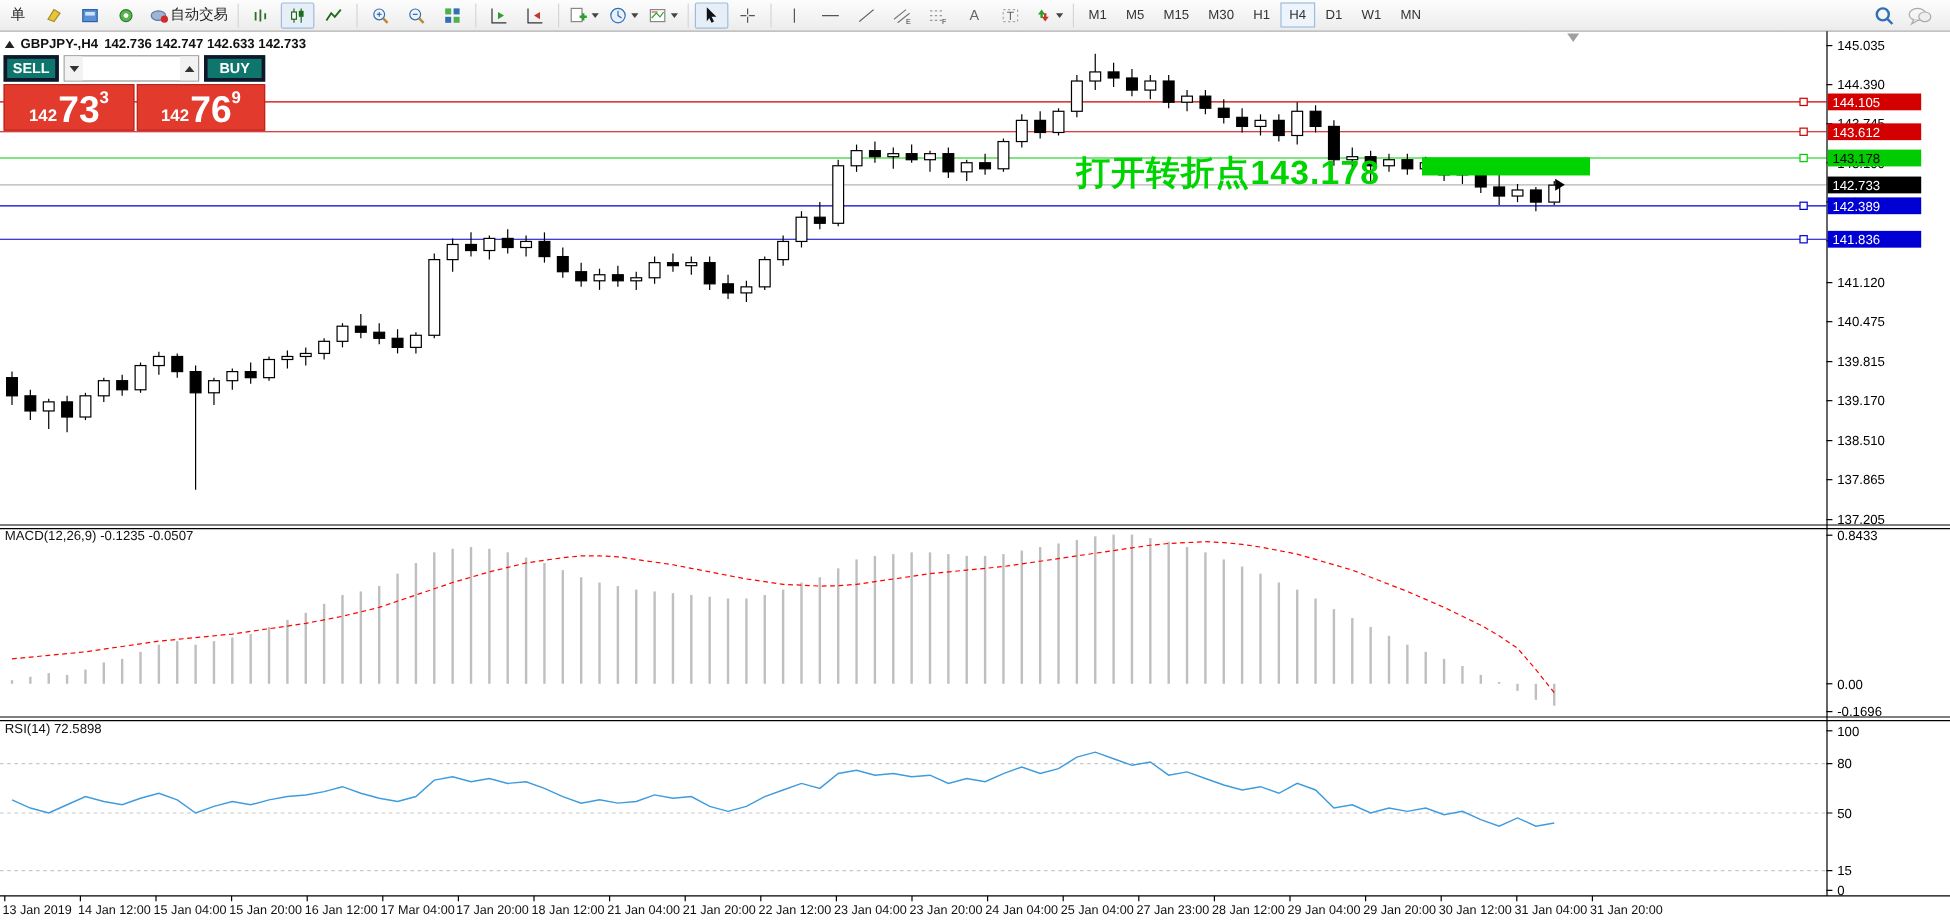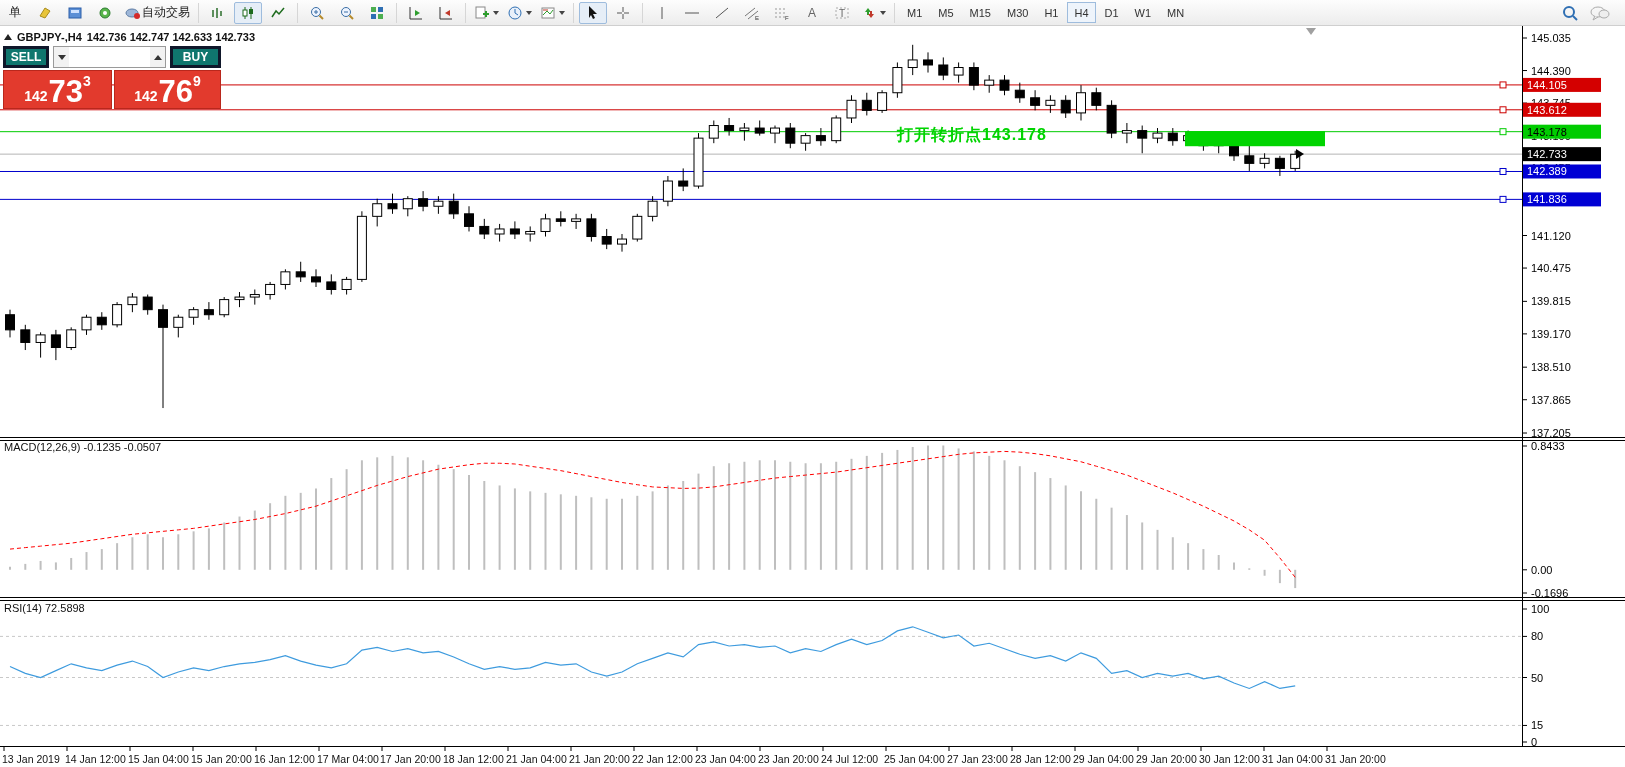--- a/index.html
+++ b/index.html
@@ -21,21 +21,21 @@
   
   #chart-svg{position:absolute;left:0;top:0;z-index:1;}
   .overlay{position:absolute;z-index:3;}
   #title{left:4px;top:31px;font-size:11px;font-weight:bold;color:#111;display:flex;align-items:center;gap:5px;}
   .tri-up{width:0;height:0;border-left:4px solid transparent;border-right:4px solid transparent;
     border-bottom:6px solid #222;}
   .tri-dn{width:0;height:0;border-left:4px solid transparent;border-right:4px solid transparent;
     border-top:6px solid #222;}
   #ind-macd{left:4px;top:441px;font-size:11px;color:#111;}
   #ind-rsi{left:4px;top:602px;font-size:11px;color:#111;}
-  #annotation{top:125px;left:897px;font-size:16px;font-weight:bold;letter-spacing:1px;white-space:nowrap;}
+  #annotation{top:125px;left:897px;font-size:28px;font-weight:bold;letter-spacing:1px;white-space:nowrap;}
   
   #trade-panel{left:3px;top:46px;width:218px;z-index:4;}
   .tp-row1{display:flex;height:22px;}
   .tp-sell-btn,.tp-buy-btn{background:#0f766e;border:3px solid #0f172a;color:#fff;
     font-size:12px;font-weight:bold;height:22px;display:flex;align-items:center;justify-content:center;}
   .tp-sell-btn{width:46px;}
   .tp-buy-btn{width:76px;margin-left:4px;}
   .tp-stepper{display:flex;height:20px;border:1px solid #9a9a9a;margin-left:4px;background:#fff;}
   .step-btn{width:15px;background:#f2f2f2;border:0;display:flex;align-items:center;justify-content:center;}
   .step-btn .tri-dn,.step-btn .tri-up{border-left-width:4px;border-right-width:4px;}
@@ -670,21 +670,21 @@
     <span class="tlabel" style="left: 191px;">15 Jan 20:00</span>
     <span class="tlabel" style="left: 254px;">16 Jan 12:00</span>
     <span class="tlabel" style="left: 317px;">17 Mar 04:00</span>
     <span class="tlabel" style="left: 380px;">17 Jan 20:00</span>
     <span class="tlabel" style="left: 443px;">18 Jan 12:00</span>
     <span class="tlabel" style="left: 506px;">21 Jan 04:00</span>
     <span class="tlabel" style="left: 569px;">21 Jan 20:00</span>
     <span class="tlabel" style="left: 632px;">22 Jan 12:00</span>
     <span class="tlabel" style="left: 695px;">23 Jan 04:00</span>
     <span class="tlabel" style="left: 758px;">23 Jan 20:00</span>
-    <span class="tlabel" style="left: 821px;">24 Jul 12:00</span>
+    <span class="tlabel" style="left: 821px;">24 Jan 04:00</span>
     <span class="tlabel" style="left: 884px;">25 Jan 04:00</span>
     <span class="tlabel" style="left: 947px;">27 Jan 23:00</span>
     <span class="tlabel" style="left: 1010px;">28 Jan 12:00</span>
     <span class="tlabel" style="left: 1073px;">29 Jan 04:00</span>
     <span class="tlabel" style="left: 1136px;">29 Jan 20:00</span>
     <span class="tlabel" style="left: 1199px;">30 Jan 12:00</span>
     <span class="tlabel" style="left: 1262px;">31 Jan 04:00</span>
     <span class="tlabel" style="left: 1325px;">31 Jan 20:00</span>
   </div>
 

